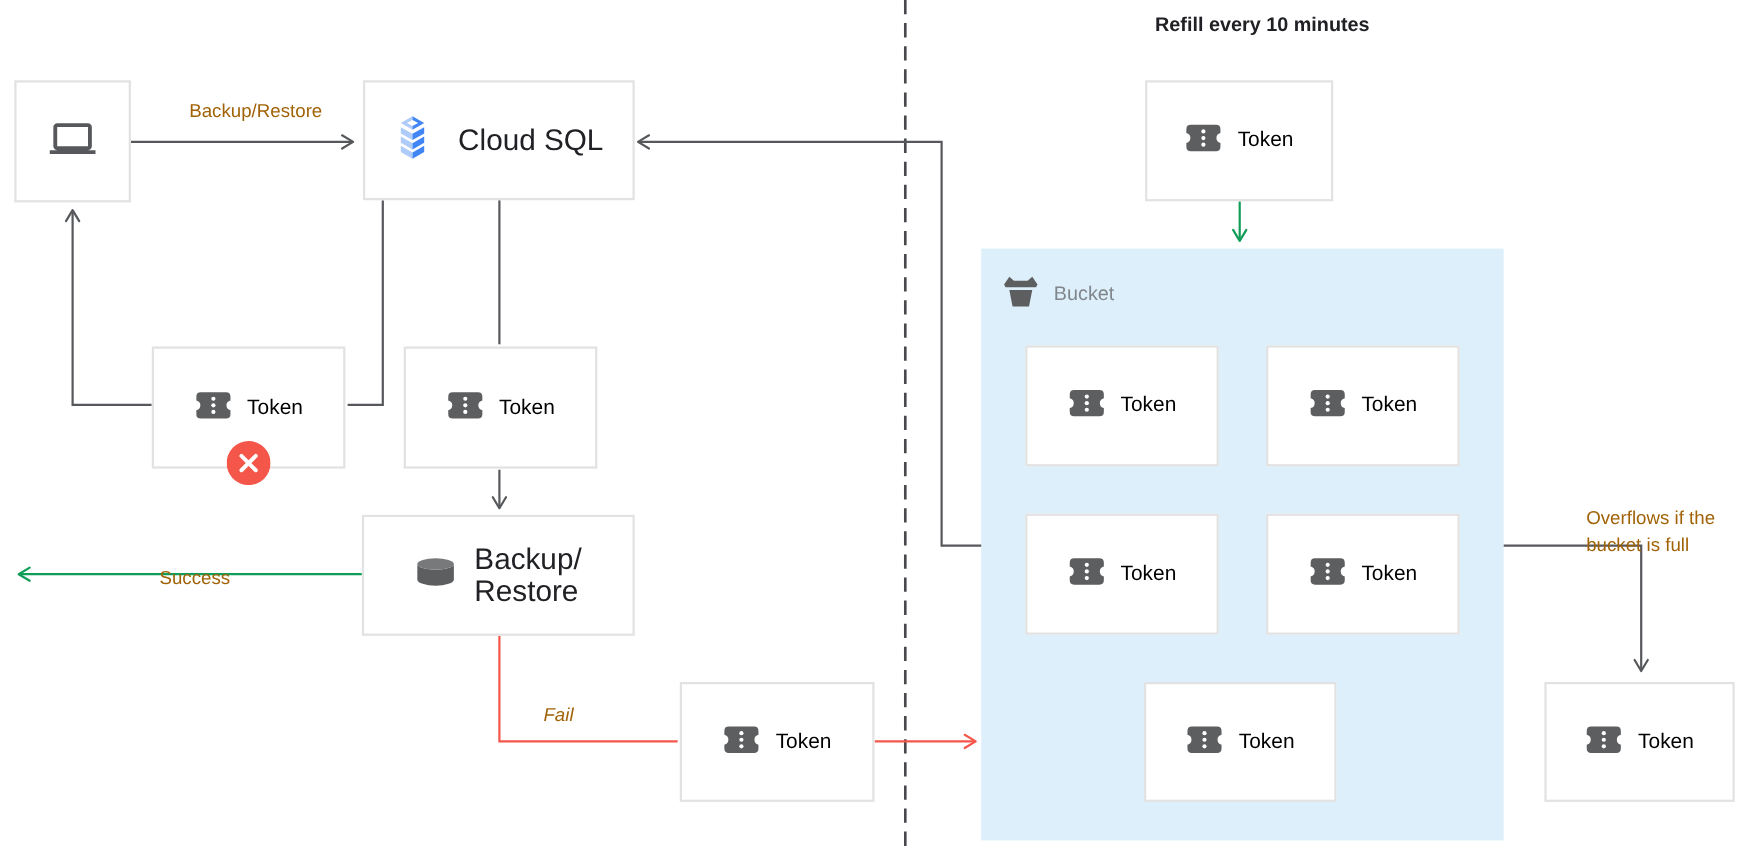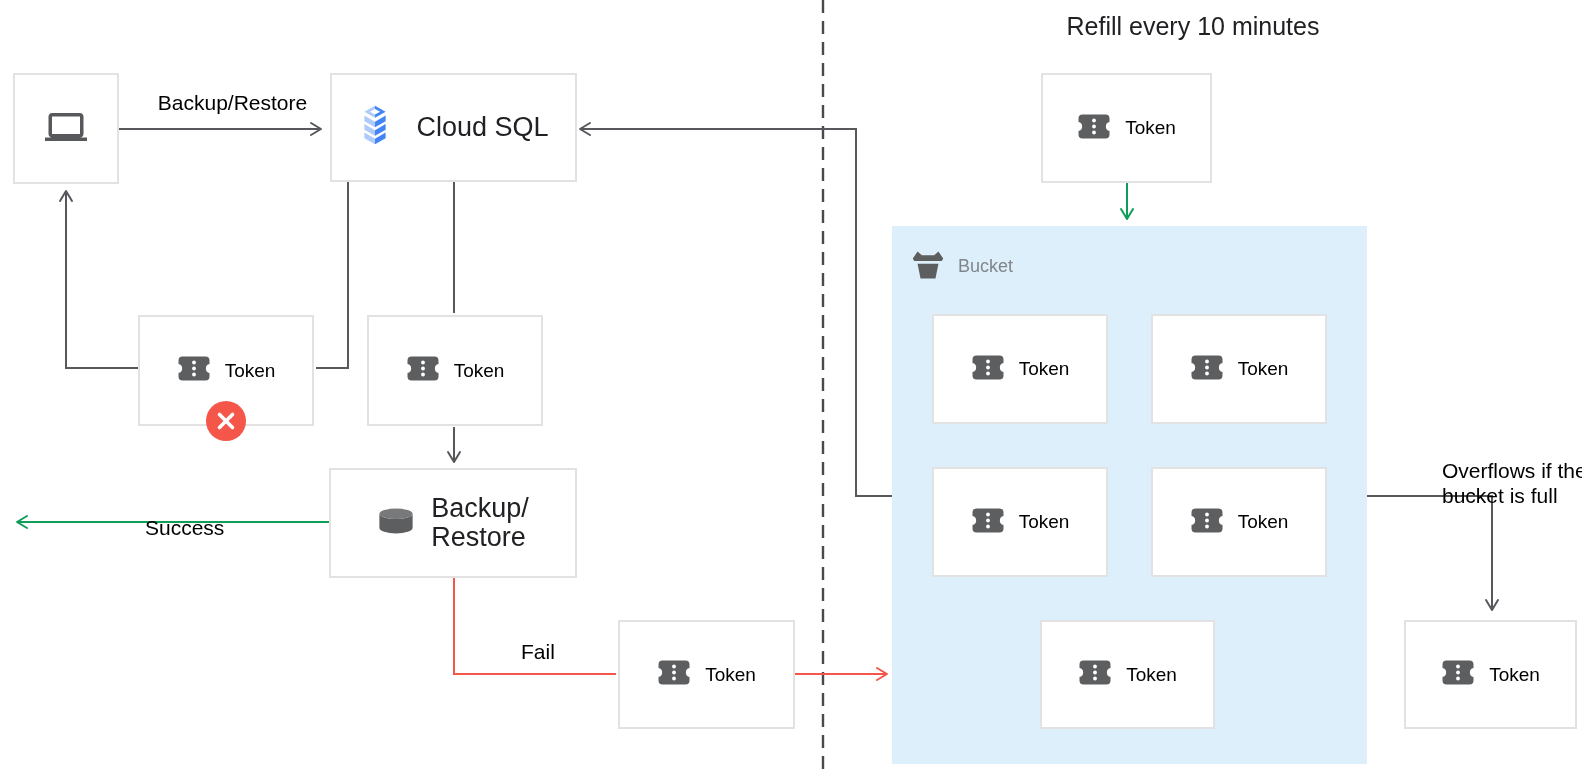--- a/index.html
+++ b/index.html
@@ -14,26 +14,26 @@
   svg.connectors{position:absolute;left:0;top:0;width:1582px;height:774px;}
   .node{
     position:absolute;background:#ffffff;border:2px solid #E2E2E2;
     box-sizing:border-box;display:flex;align-items:center;justify-content:center;
     gap:14px;
   }
   .node .node-label{font-size:19px;color:#000000;white-space:nowrap;}
   .node-cloud-sql .node-label,.backup-text{font-size:27px;color:#202124;}
   .backup-text{line-height:29px;text-align:left;}
   .edge-label{
-    position:absolute;font-size:21px;color:#000000;white-space:nowrap;
+    position:absolute;font-size:17px;color:#a16207;white-space:nowrap;
   }
   .overflow-label{white-space:normal;line-height:25px;width:160px;}
   .diagram-title{
-    position:absolute;left:1050px;top:12px;width:286px;text-align:center;
-    font-size:25px;font-weight:normal;color:#202124;
+    position:absolute;left:1050px;top:12px;width:286px;
+    font-size:18px;font-weight:bold;color:#202124;
   }
   .bucket-label-group{
     position:absolute;left:911px;top:249px;display:flex;align-items:center;gap:13px;
   }
   .bucket-label-group .edge-label-text{font-size:18px;color:#80868B;}
   .error-badge{
     position:absolute;left:50%;margin-left:-20px;bottom:-17px;width:40px;height:40px;
   }
   
   .node-client       {left:13px;  top:73px;  width:106px;height:111px;}
@@ -45,21 +45,21 @@
   .node-token-refill {left:1041px;top:73px;  width:171px;height:110px;}
   .node-token-b1     {left:932px; top:314px; width:176px;height:110px;}
   .node-token-b2     {left:1151px;top:314px; width:176px;height:110px;}
   .node-token-b3     {left:932px; top:467px; width:176px;height:110px;}
   .node-token-b4     {left:1151px;top:467px; width:176px;height:110px;}
   .node-token-b5     {left:1040px;top:620px; width:175px;height:109px;}
   .node-token-over   {left:1404px;top:620px; width:173px;height:109px;}
   
   .label-backup-edge {left:150px; top:91px;  width:165px;text-align:center;}
   .label-success     {left:133px; top:516px;margin-left:12px;}
-  .label-fail        {left:521px; top:640px;}
+  .label-fail        {left:494px; top:640px;font-style:italic;}
   .label-overflow    {left:1422px;top:458px;margin-left:20px;}
 </style>
 </head>
 <body>
 
 <div id="canvas">
 
   <div class="bucket-region"></div>
 
   <svg class="connectors" viewBox="0 0 1582 774" fill="none">

